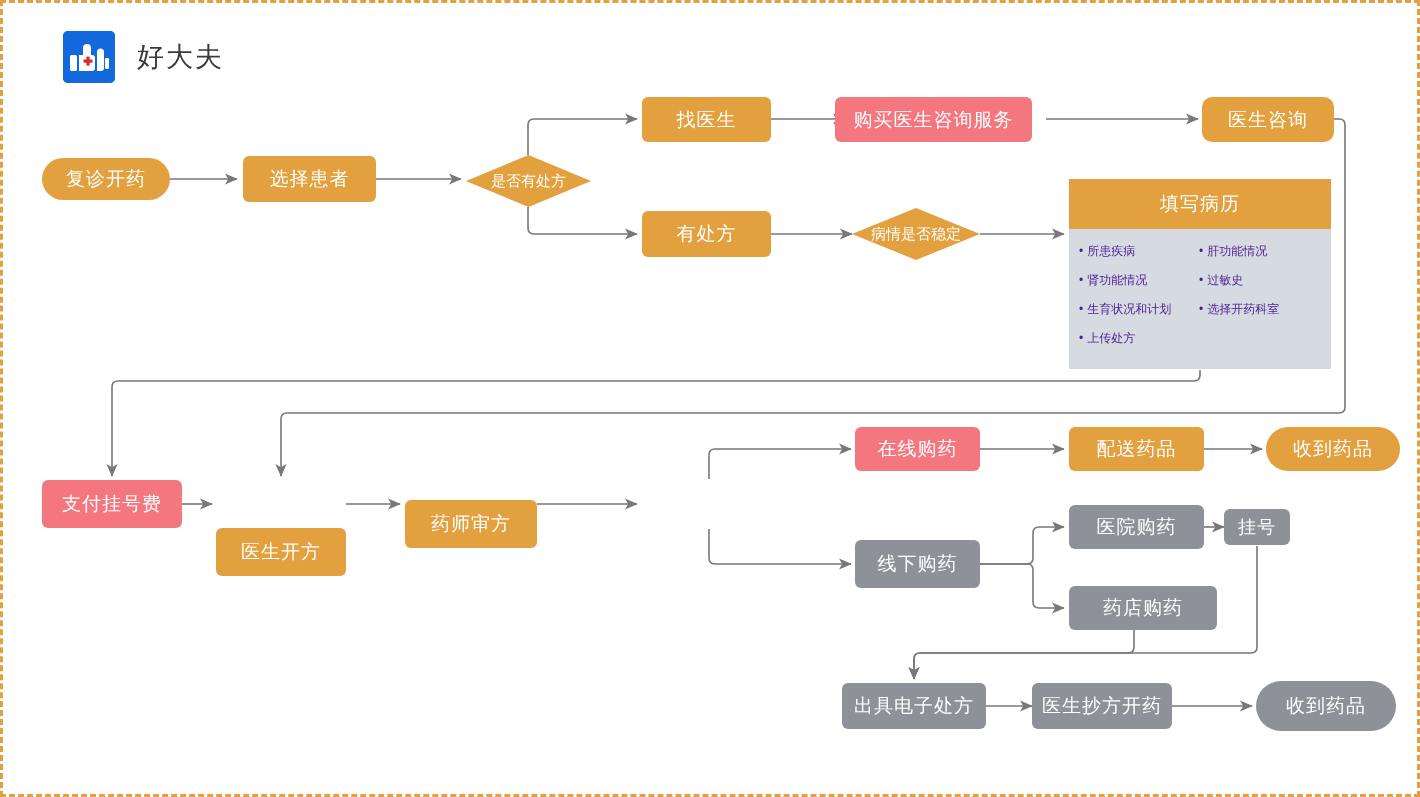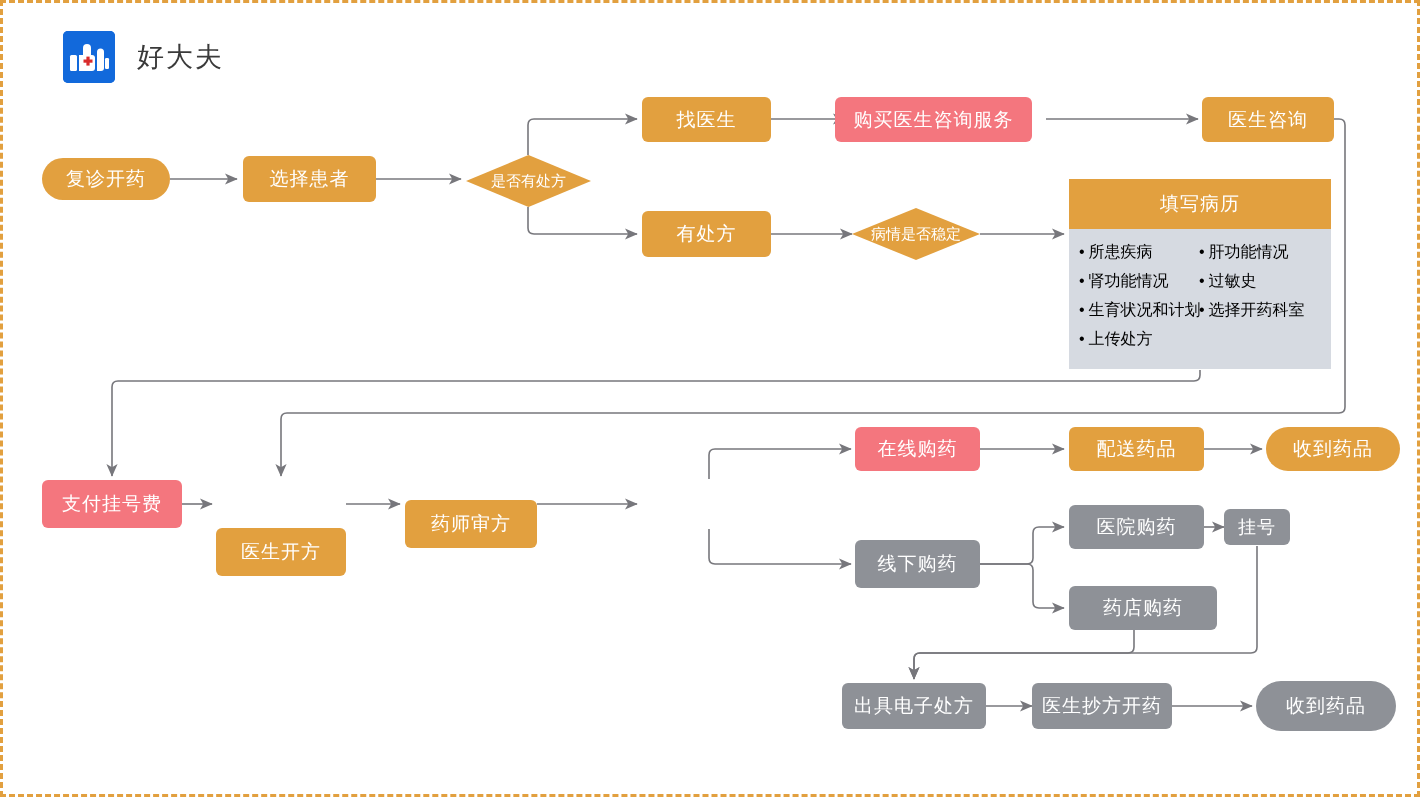--- a/index.html
+++ b/index.html
@@ -37,21 +37,21 @@
     display:flex;align-items:center;justify-content:center;
     background:transparent;
   }
   .diamond .dshape{position:absolute;left:0;top:0;width:100%;height:100%;}
   .diamond .dlabel{position:relative;z-index:2;white-space:nowrap;}
   
   #card{position:absolute;left:1066px;top:176px;width:262px;height:190px;border-radius:0;overflow:hidden;box-sizing:border-box;}
   #card-head{height:50px;background:#E2A03F;display:flex;align-items:center;justify-content:center;color:#fff;font-size:19px;letter-spacing:1px;}
   #card-body{height:140px;background:#D6DAE1;padding:8px 10px 0 10px;box-sizing:border-box;}
   .card-row{display:flex;}
-  .card-cell{color:#000000;font-size:16px;line-height:29px;white-space:nowrap;}
+  .card-cell{color:#4c1d95;font-size:12px;line-height:29px;white-space:nowrap;}
   .card-cell.c1{width:120px;}
   .card-cell.c2{width:auto;}
   .bullet{margin-right:4px;}
 </style>
 </head>
 <body>
 
 <div id="canvas">
 
   <div id="brand">
@@ -140,21 +140,21 @@
     <svg class="dshape" viewBox="0 0 125 52" preserveAspectRatio="none" aria-hidden="true">
       <polygon points="62.5,0 125,26 62.5,52 0,26" fill="#E2A03F"></polygon>
     </svg>
     <span class="dlabel">是否有处方</span>
   </div>
 
   <div class="node orange" style="left:639px;top:94px;width:129px;height:45px;">找医生</div>
 
   <div class="node pink" style="left:832px;top:94px;width:197px;height:45px;">购买医生咨询服务</div>
 
-  <div class="node orange" style="left:1199px;top:94px;width:132px;height:45px;">医生咨询</div>
+  <div class="node orange" style="left:1199px;top:94px;width:132px;height:45px;border-radius:10px;">医生咨询</div>
 
   <div class="node orange" style="left:639px;top:208px;width:129px;height:46px;font-family:Liberation Serif, serif;">有处方</div>
 
   <div class="diamond" style="left:849px;top:205px;width:128px;height:52px;">
     <svg class="dshape" viewBox="0 0 128 52" preserveAspectRatio="none" aria-hidden="true">
       <polygon points="64,0 128,26 64,52 0,26" fill="#E2A03F"></polygon>
     </svg>
     <span class="dlabel">病情是否稳定</span>
   </div>
 

